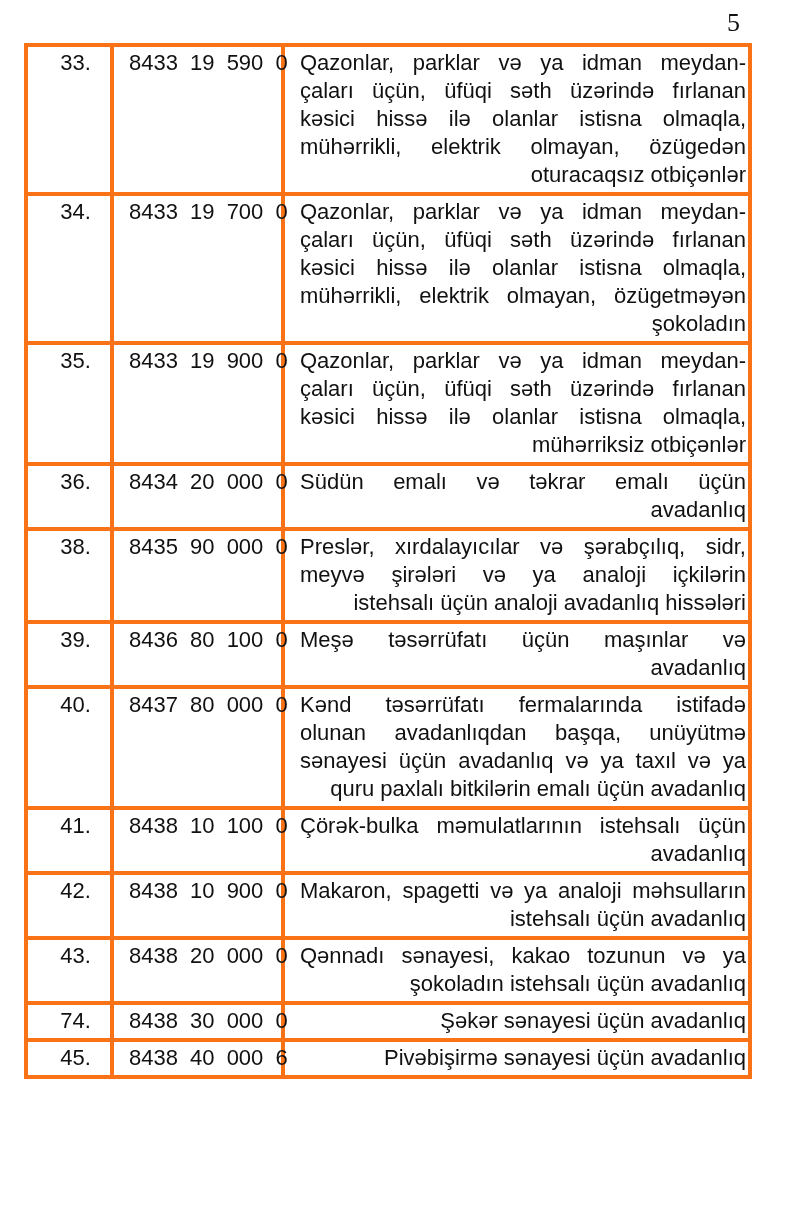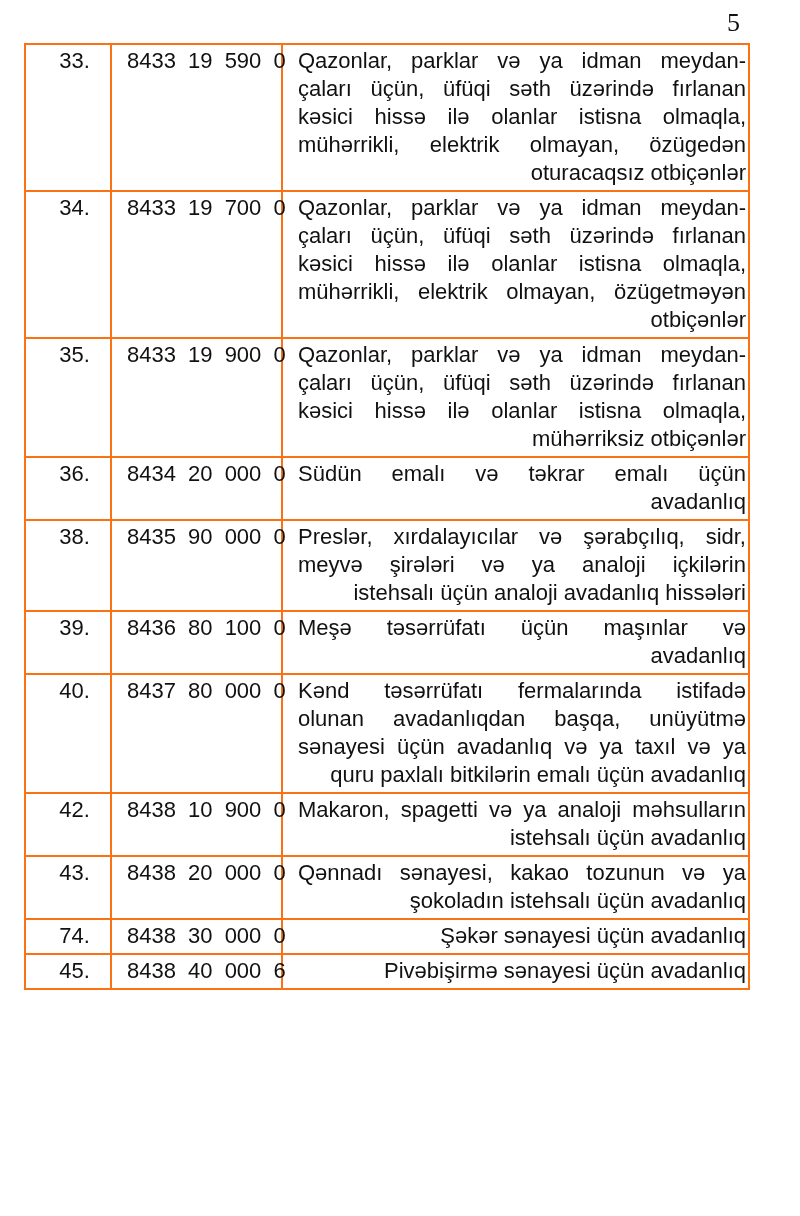--- a/index.html
+++ b/index.html
@@ -26,21 +26,21 @@
   }
   table.goods-table {
     position: absolute;
     left: 24px;
     top: 43px;
     width: 724px;
     border-collapse: collapse;
     table-layout: fixed;
   }
   table.goods-table td {
-    border: 2px solid #f97316;
+    border: 4px solid #f97316;
     vertical-align: top;
     font-size: 22px;
     line-height: 28px;
     padding: 2px 2px 3px 15px;
   }
   col.c-num  { width: 86px; }
   col.c-code { width: 171px; }
   col.c-desc { width: 467px; }
   td.num-cell {
     text-align: center;
@@ -87,21 +87,21 @@
         </td>
       </tr>
       <tr>
         <td class="num-cell">34.</td>
         <td class="code-cell">8433 19 700 0</td>
         <td class="desc-cell">
           <div class="jline">Qazonlar, parklar və ya idman meydan-</div>
           <div class="jline">çaları üçün, üfüqi səth üzərində fırlanan</div>
           <div class="jline">kəsici hissə ilə olanlar istisna olmaqla,</div>
           <div class="jline">mühərrikli, elektrik olmayan, özügetməyən</div>
-          <div class="lline">otbiçənlər</div>
+          <div class="lline">şokoladın</div>
         </td>
       </tr>
       <tr>
         <td class="num-cell">35.</td>
         <td class="code-cell">8433 19 900 0</td>
         <td class="desc-cell">
           <div class="jline">Qazonlar, parklar və ya idman meydan-</div>
           <div class="jline">çaları üçün, üfüqi səth üzərində fırlanan</div>
           <div class="jline">kəsici hissə ilə olanlar istisna olmaqla,</div>
           <div class="lline">mühərriksiz otbiçənlər</div>
@@ -136,20 +136,28 @@
         <td class="num-cell">40.</td>
         <td class="code-cell">8437 80 000 0</td>
         <td class="desc-cell">
           <div class="jline">Kənd təsərrüfatı fermalarında istifadə</div>
           <div class="jline">olunan avadanlıqdan başqa, unüyütmə</div>
           <div class="jline">sənayesi üçün avadanlıq və ya taxıl və ya</div>
           <div class="lline">quru paxlalı bitkilərin emalı üçün avadanlıq</div>
         </td>
       </tr>
       <tr>
+        <td class="num-cell">41.</td>
+        <td class="code-cell">8438 10 100 0</td>
+        <td class="desc-cell">
+          <div class="jline">Çörək-bulka məmulatlarının istehsalı üçün</div>
+          <div class="lline">avadanlıq</div>
+        </td>
+      </tr>
+      <tr>
         <td class="num-cell">42.</td>
         <td class="code-cell">8438 10 900 0</td>
         <td class="desc-cell">
           <div class="jline">Makaron, spagetti və ya analoji məhsulların</div>
           <div class="lline">istehsalı üçün avadanlıq</div>
         </td>
       </tr>
       <tr>
         <td class="num-cell">43.</td>
         <td class="code-cell">8438 20 000 0</td>

